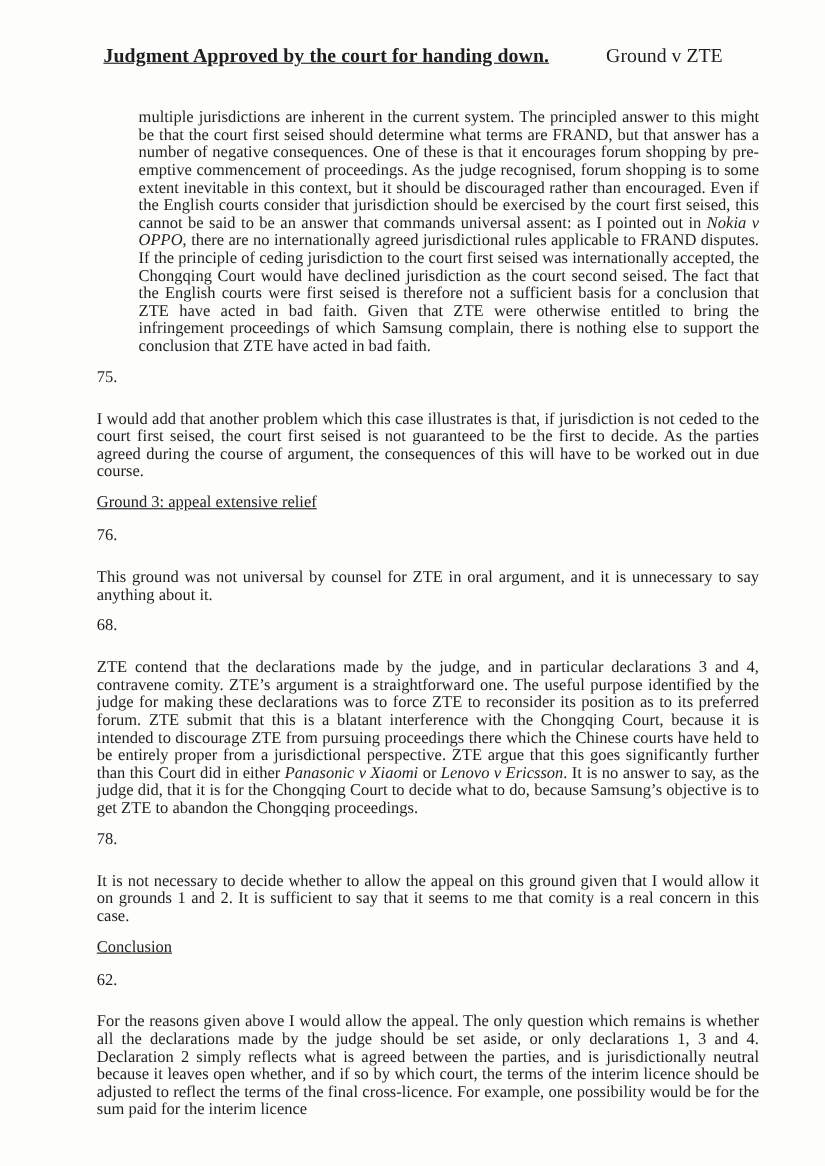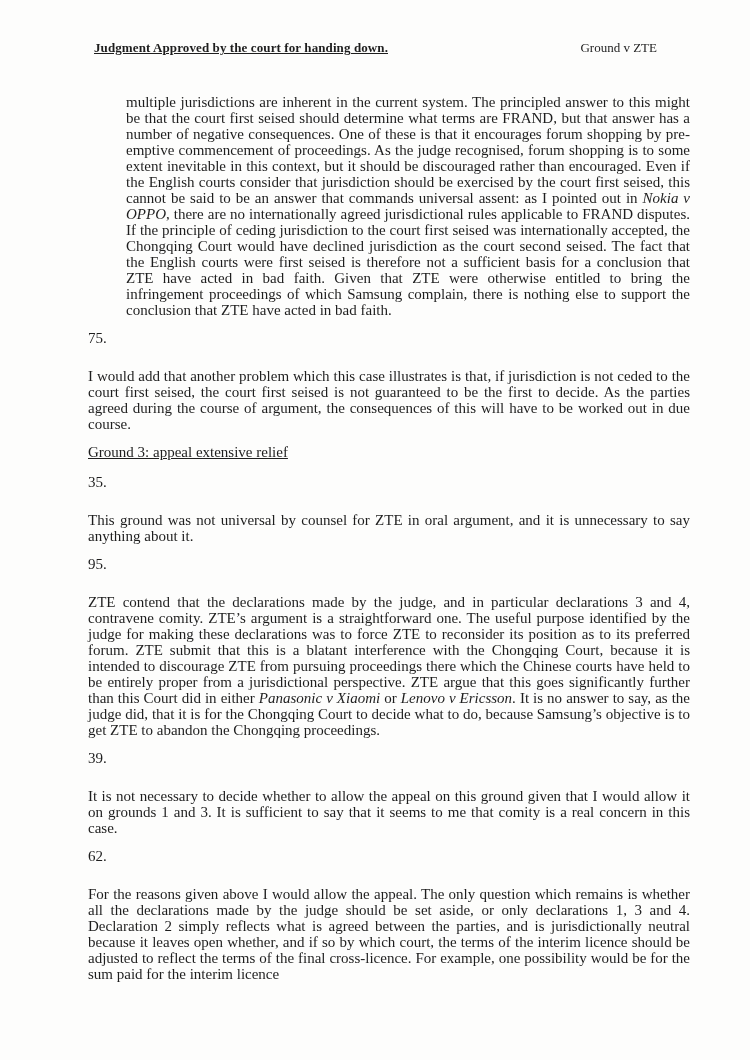--- a/index.html
+++ b/index.html
@@ -12,21 +12,21 @@
     color: #1e1e1e;
     padding: 40px 60px 0 88px;
     overflow: hidden;
     position: relative;
   }
 
   .header {
     display: flex;
     justify-content: space-between;
     align-items: flex-end;
-    font-size: 13px;
+    font-size: 18px;
     margin-bottom: 38px;
   }
   .header-left {
     font-weight: 700;
     text-decoration: underline;
     margin-left: 6px;
     letter-spacing: 0.1px;
   }
   .header-right {
     margin-right: 33px;
@@ -58,29 +58,30 @@
   </div>
 
   <div class="doc" id="doc-body">
       <div class="cont"><span>multiple jurisdictions are inherent in the current system. The principled answer to this might be that the court first seised should determine what terms are FRAND, but that answer has a number of negative consequences. One of these is that it encourages forum shopping by pre-emptive commencement of proceedings. As the judge recognised, forum shopping is to some extent inevitable in this context, but it should be discouraged rather than encouraged. Even if the English courts consider that jurisdiction should be exercised by the court first seised, this cannot be said to be an answer that commands universal assent: as I pointed out in </span><span class="it">Nokia v OPPO</span><span>, there are no internationally agreed jurisdictional rules applicable to FRAND disputes. If the principle of ceding jurisdiction to the court first seised was internationally accepted, the Chongqing Court would have declined jurisdiction as the court second seised. The fact that the English courts were first seised is therefore not a sufficient basis for a conclusion that ZTE have acted in bad faith. Given that ZTE were otherwise entitled to bring the infringement proceedings of which Samsung complain, there is nothing else to support the conclusion that ZTE have acted in bad faith.</span></div>
       <div class="block-para">
         <span class="num">75.</span>
         <span class="ptext"><span>I would add that another problem which this case illustrates is that, if jurisdiction is not ceded to the court first seised, the court first seised is not guaranteed to be the first to decide. As the parties agreed during the course of argument, the consequences of this will have to be worked out in due course.</span></span>
       </div>
       <div class="heading"><span class="htext"><span>Ground 3: appeal extensive relief</span></span></div>
       <div class="block-para">
-        <span class="num">35.</span>
+        <span class="num">76.</span>
         <span class="ptext"><span>This ground was not universal by counsel for ZTE in oral argument, and it is unnecessary to say anything about it.</span></span>
       </div>
       <div class="block-para">
-        <span class="num">95.</span>
+        <span class="num">68.</span>
         <span class="ptext"><span>ZTE contend that the declarations made by the judge, and in particular declarations 3 and 4, contravene comity. ZTE’s argument is a straightforward one. The useful purpose identified by the judge for making these declarations was to force ZTE to reconsider its position as to its preferred forum. ZTE submit that this is a blatant interference with the Chongqing Court, because it is intended to discourage ZTE from pursuing proceedings there which the Chinese courts have held to be entirely proper from a jurisdictional perspective. ZTE argue that this goes significantly further than this Court did in either </span><span class="it">Panasonic v Xiaomi</span><span> or </span><span class="it">Lenovo v Ericsson</span><span>. It is no answer to say, as the judge did, that it is for the Chongqing Court to decide what to do, because Samsung’s objective is to get ZTE to abandon the Chongqing proceedings.</span></span>
       </div>
       <div class="block-para">
-        <span class="num">39.</span>
-        <span class="ptext"><span>It is not necessary to decide whether to allow the appeal on this ground given that I would allow it on grounds 1 and 3. It is sufficient to say that it seems to me that comity is a real concern in this case.</span></span>
+        <span class="num">78.</span>
+        <span class="ptext"><span>It is not necessary to decide whether to allow the appeal on this ground given that I would allow it on grounds 1 and 2. It is sufficient to say that it seems to me that comity is a real concern in this case.</span></span>
       </div>
+      <div class="heading"><span class="htext"><span>Conclusion</span></span></div>
       <div class="block-para">
         <span class="num">62.</span>
         <span class="ptext"><span>For the reasons given above I would allow the appeal. The only question which remains is whether all the declarations made by the judge should be set aside, or only declarations 1, 3 and 4. Declaration 2 simply reflects what is agreed between the parties, and is jurisdictionally neutral because it leaves open whether, and if so by which court, the terms of the interim licence should be adjusted to reflect the terms of the final cross-licence. For example, one possibility would be for the sum paid for the interim licence</span></span>
       </div>
     </div>
 </div>
 
 </body></html>

